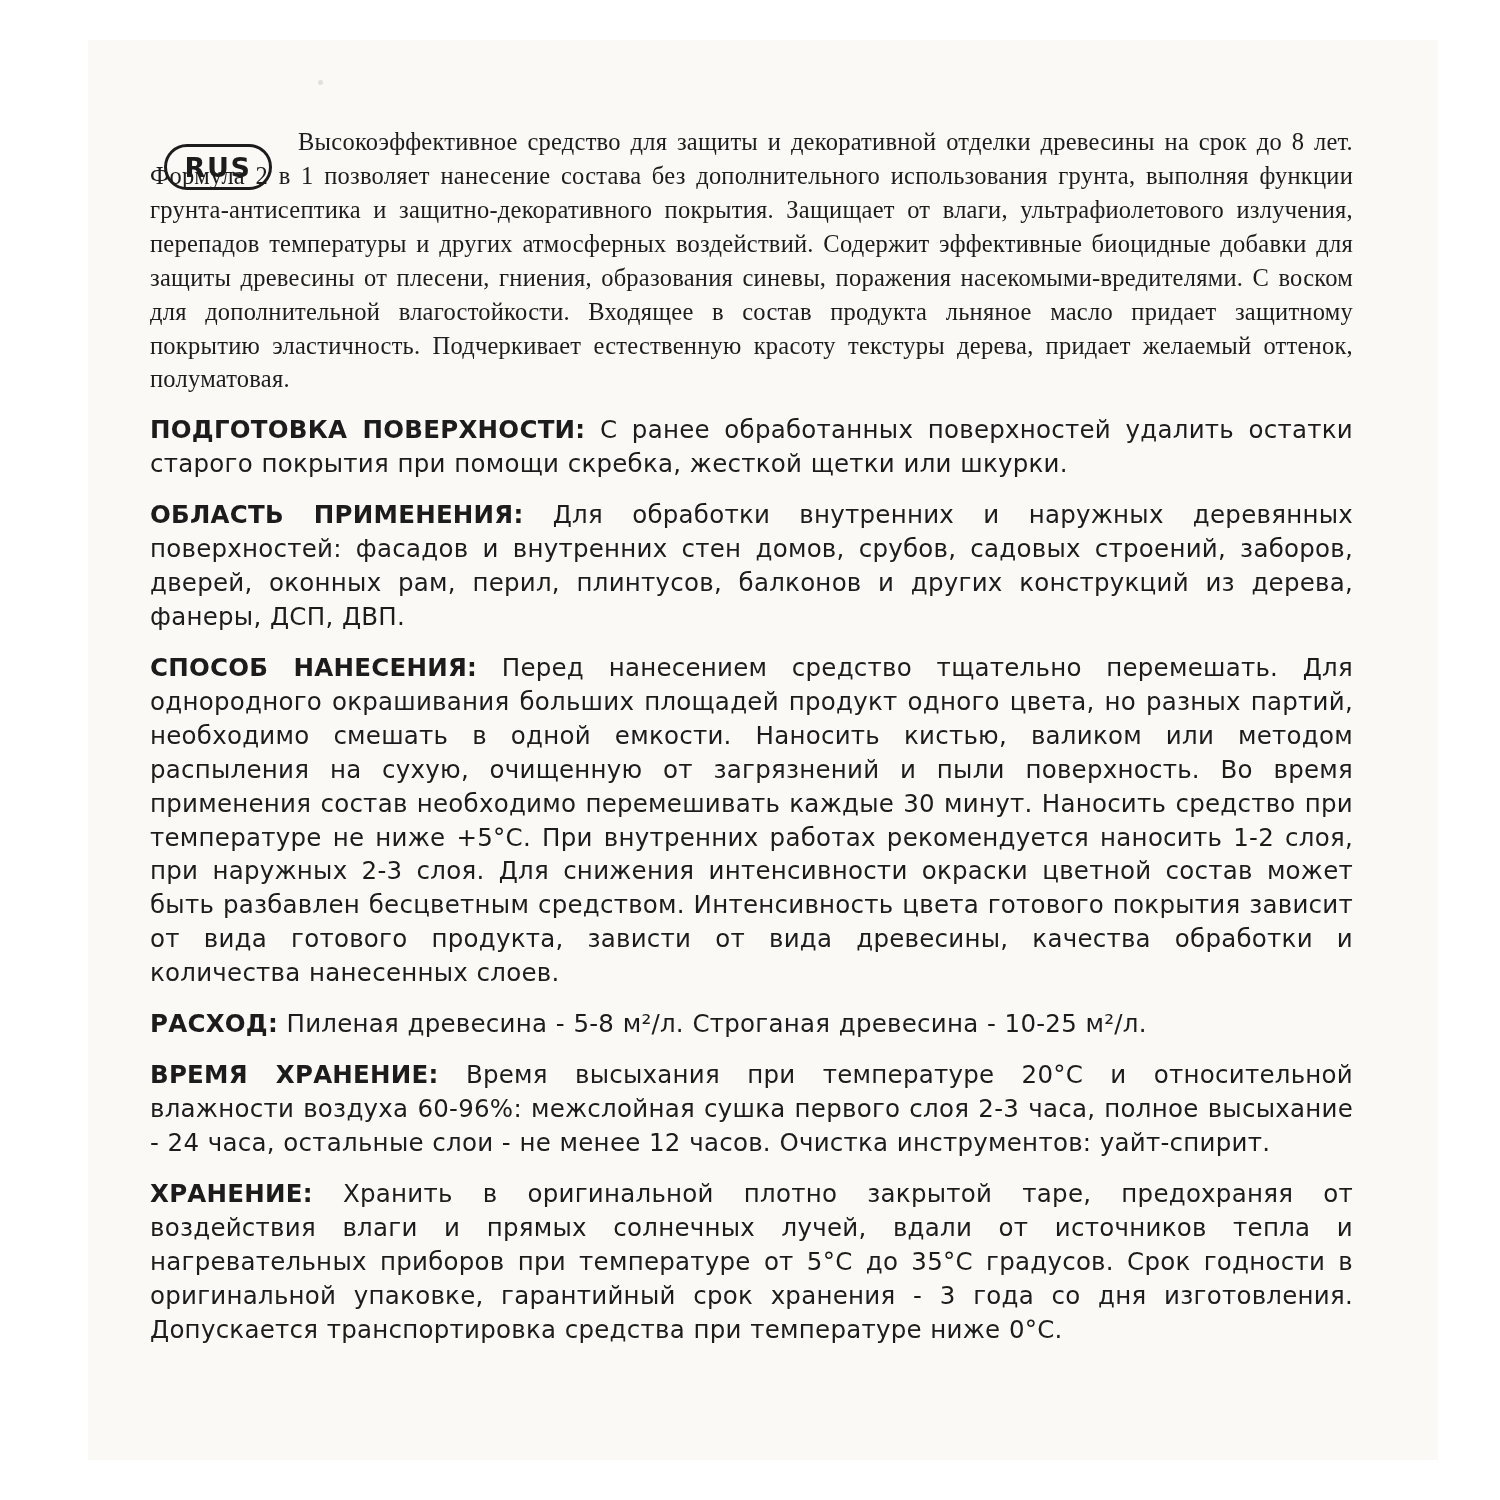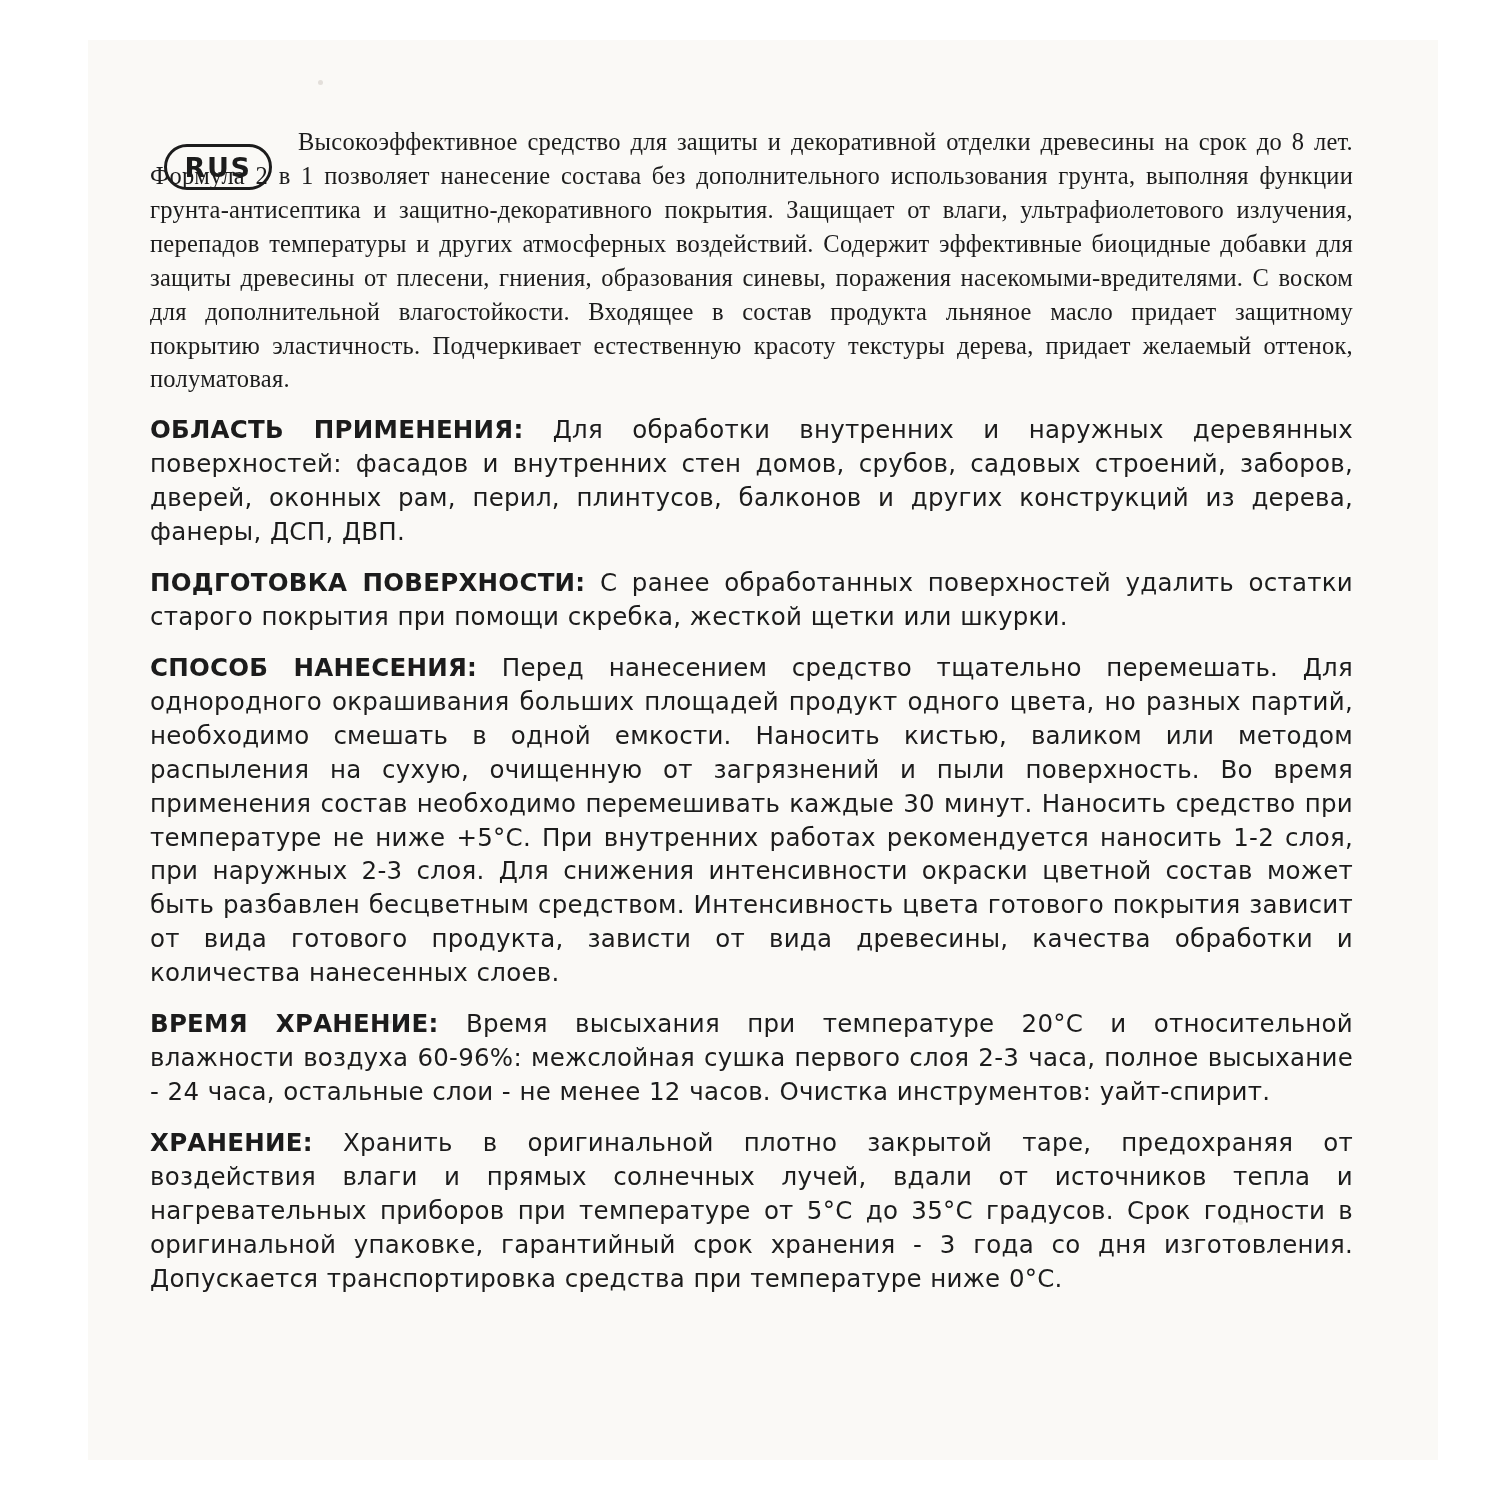--- a/index.html
+++ b/index.html
@@ -107,31 +107,34 @@
   <div class="edge-top"></div>
   <div class="edge-bottom"></div>
 
   <div class="content">
 
     <div class="rus-badge">RUS</div>
 
     <p class="intro">Высокоэффективное средство для защиты и декоративной отделки древесины на срок до 8 лет. Формула 2 в 1 позволяет нанесение состава без дополнительного использования грунта, выполняя функции грунта-антисептика и защитно-декоративного покрытия. Защищает от влаги, ультрафиолетового излучения, перепадов температуры и других атмосферных воздействий. Содержит эффективные биоцидные добавки для защиты древесины от плесени, гниения, образования синевы, поражения насекомыми-вредителями. С воском для дополнительной влагостойкости. Входящее в состав продукта льняное масло придает защитному покрытию эластичность. Подчеркивает естественную красоту текстуры дерева, придает желаемый оттенок, полуматовая.</p>
 
     <p>
-      <span class="heading">ОБЛАСТЬ ПРИМЕНЕНИЯ:</span><span> Для обработки внутренних и наружных деревянных поверхностей: фасадов и внутренних стен домов, срубов, садовых строений, заборов, дверей, оконных рам, перил, плинтусов, балконов и других конструкций из дерева, фанеры, ДСП, ДВП.</span>
+      <span class="heading">ПОДГОТОВКА ПОВЕРХНОСТИ:</span><span> С ранее обработанных поверхностей удалить остатки старого покрытия при помощи скребка, жесткой щетки или шкурки.</span>
     </p>
 
     <p>
-      <span class="heading">ПОДГОТОВКА ПОВЕРХНОСТИ:</span><span> С ранее обработанных поверхностей удалить остатки старого покрытия при помощи скребка, жесткой щетки или шкурки.</span>
+      <span class="heading">ОБЛАСТЬ ПРИМЕНЕНИЯ:</span><span> Для обработки внутренних и наружных деревянных поверхностей: фасадов и внутренних стен домов, срубов, садовых строений, заборов, дверей, оконных рам, перил, плинтусов, балконов и других конструкций из дерева, фанеры, ДСП, ДВП.</span>
     </p>
 
     <p>
       <span class="heading">СПОСОБ НАНЕСЕНИЯ:</span><span> Перед нанесением средство тщательно перемешать. Для однородного окрашивания больших площадей продукт одного цвета, но разных партий, необходимо смешать в одной емкости. Наносить кистью, валиком или методом распыления на сухую, очищенную от загрязнений и пыли поверхность. Во время применения состав необходимо перемешивать каждые 30 минут. Наносить средство при температуре не ниже +5°C. При внутренних работах рекомендуется наносить 1-2 слоя, при наружных 2-3 слоя. Для снижения интенсивности окраски цветной состав может быть разбавлен бесцветным средством. Интенсивность цвета готового покрытия зависит от вида готового продукта, зависти от вида древесины, качества обработки и количества нанесенных слоев.</span>
     </p>
 
+    <p>
+      <span class="heading">РАСХОД:</span><span> Пиленая древесина - 5-8 м²/л. Строганая древесина - 10-25 м²/л.</span>
+    </p>
 
     <p>
       <span class="heading">ВРЕМЯ ХРАНЕНИЕ:</span><span> Время высыхания при температуре 20°C и относительной влажности воздуха 60-96%: межслойная сушка первого слоя 2-3 часа, полное высыхание - 24 часа, остальные слои - не менее 12 часов. Очистка инструментов: уайт-спирит.</span>
     </p>
 
     <p>
       <span class="heading">ХРАНЕНИЕ:</span><span> Хранить в оригинальной плотно закрытой таре, предохраняя от воздействия влаги и прямых солнечных лучей, вдали от источников тепла и нагревательных приборов при температуре от 5°C до 35°C градусов. Срок годности в оригинальной упаковке, гарантийный срок хранения - 3 года со дня изготовления. Допускается транспортировка средства при температуре ниже 0°C.</span>
     </p>
 
   </div>

